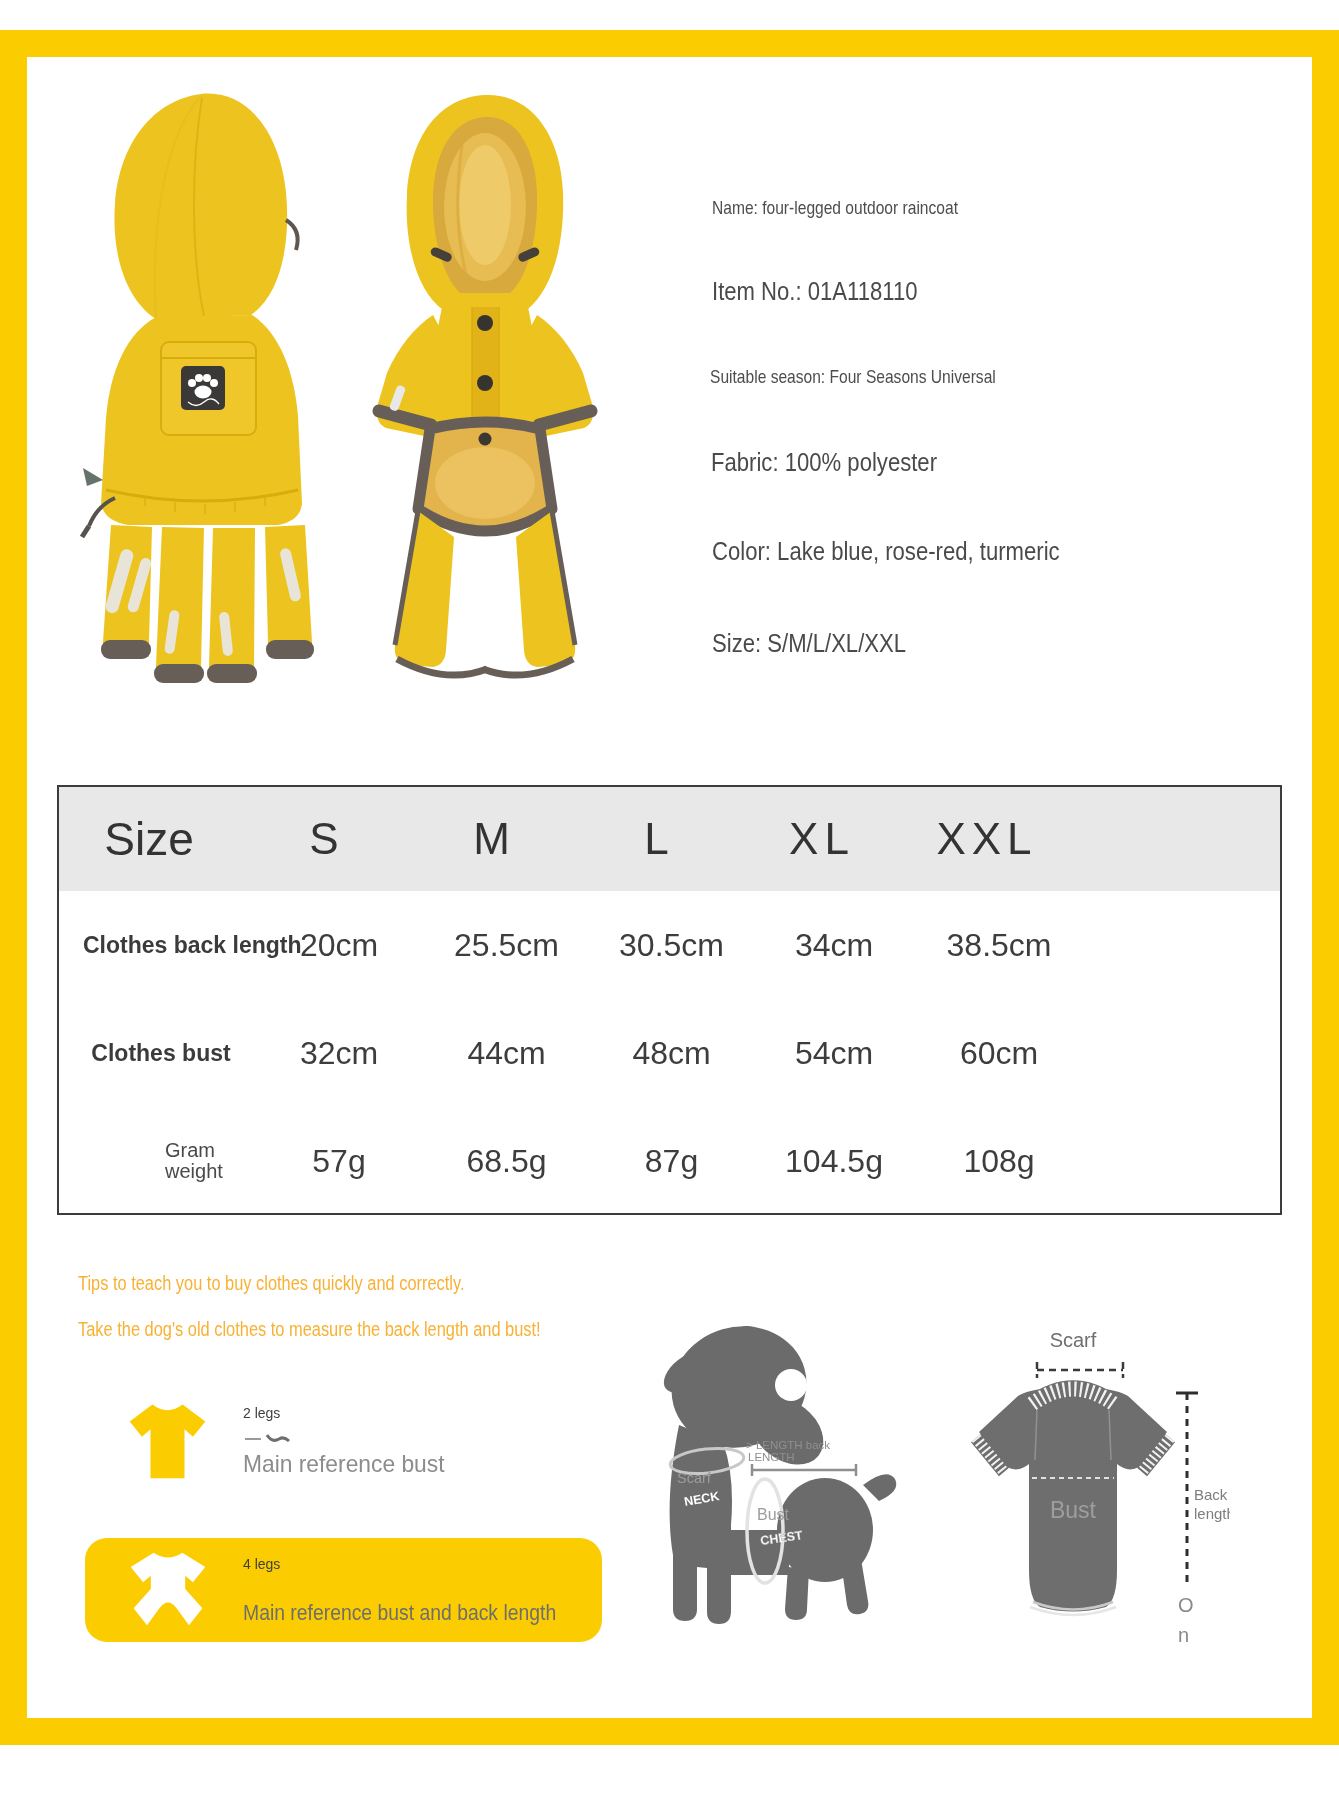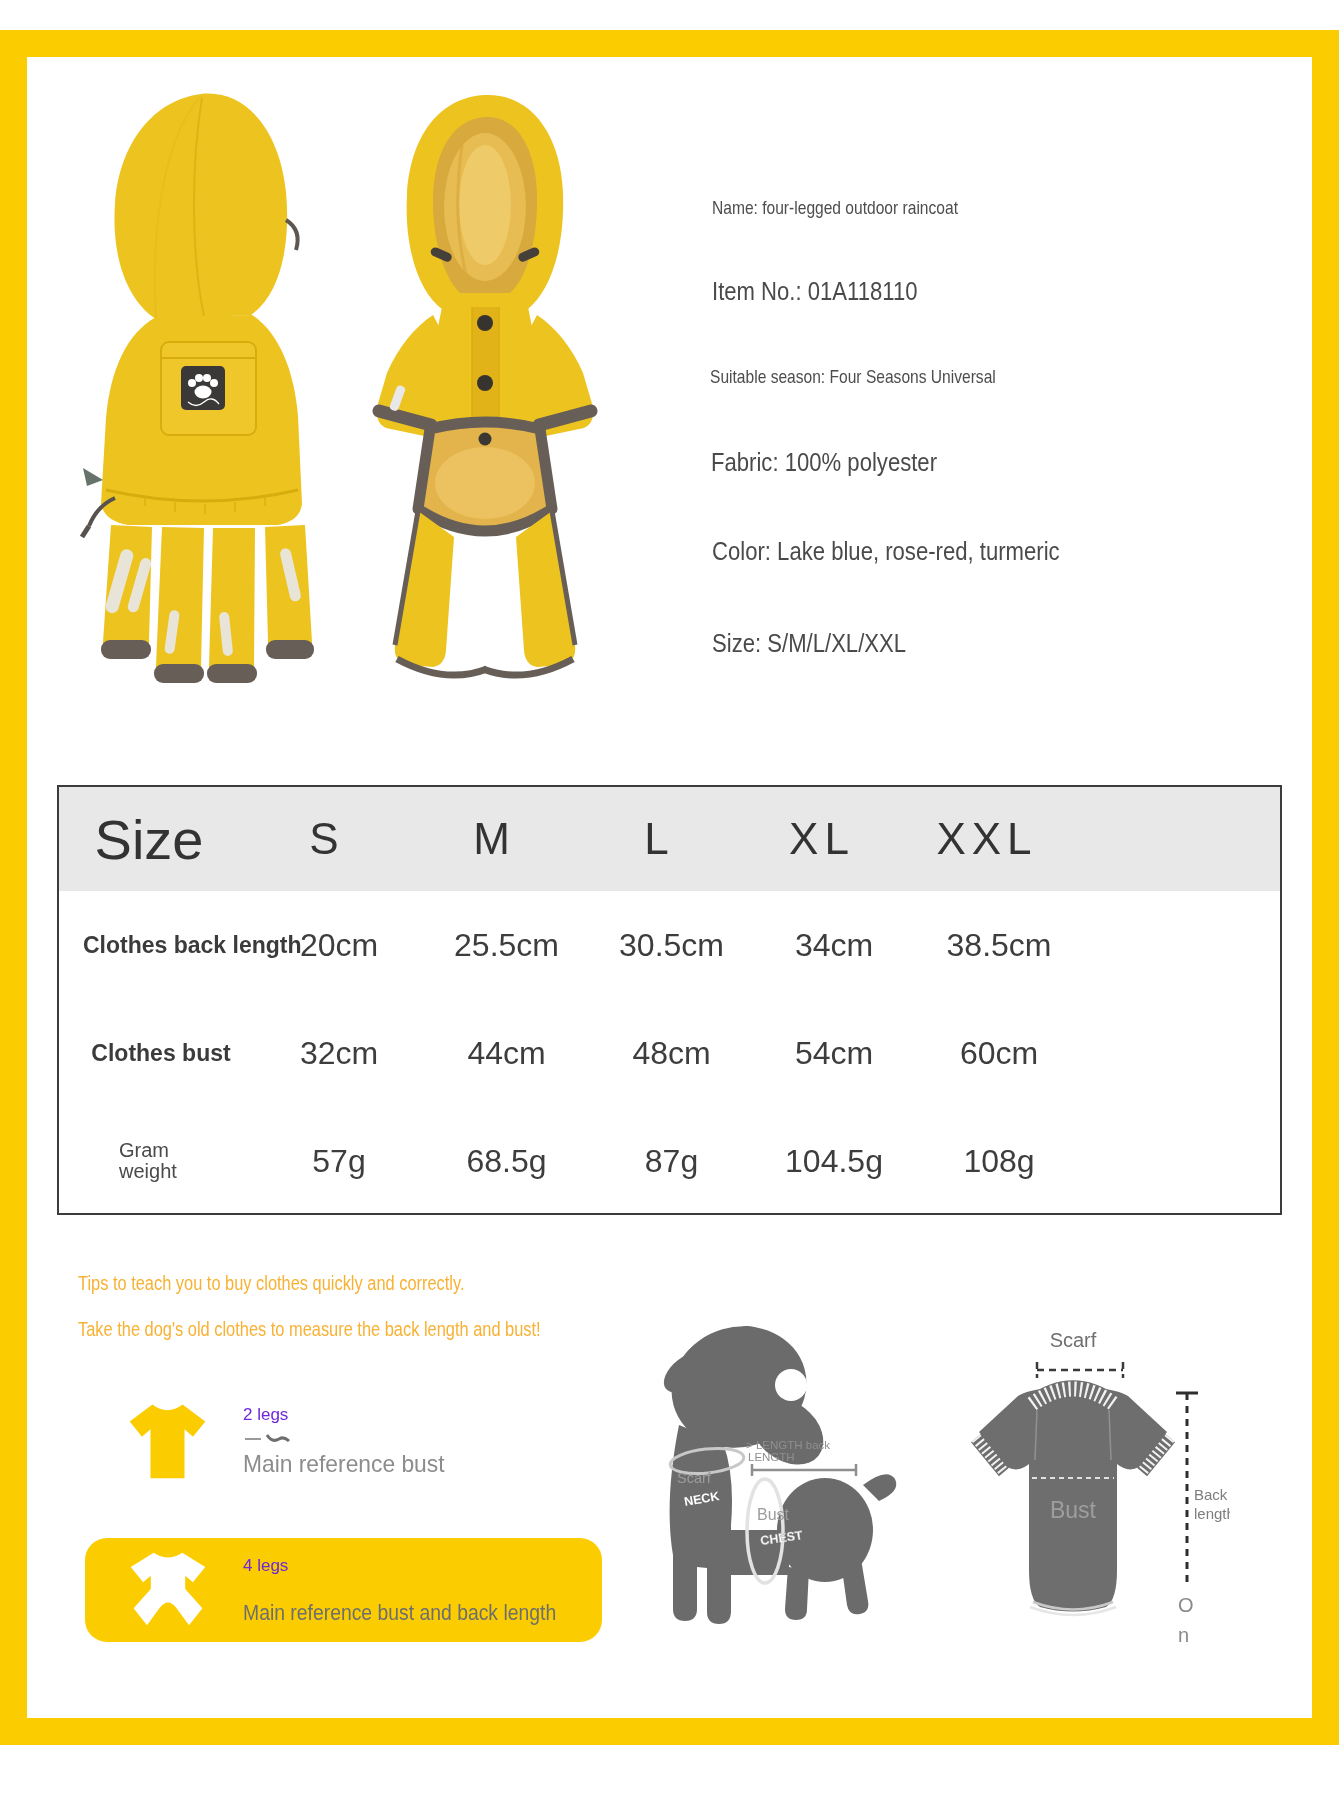--- a/index.html
+++ b/index.html
@@ -28,30 +28,30 @@
   .info-lg{font-size:26px;color:#4A4A4A;transform:scaleX(.85);transform-origin:left top;}
   
   .size-table{
     position:absolute;left:57px;top:785px;width:1225px;height:430px;
     border:2px solid #3C3C3C;box-sizing:border-box;background:#fff;
   }
   .trow,.thead{display:grid;grid-template-columns:180px 170px 165px 165px 160px 170px;align-items:center;}
   .thead{height:104px;background:var(--header-bg);}
   .trow{height:108px;}
   .th{text-align:center;color:#333;}
-  .th.size-word{font-size:56px;}
+  .th.size-word{font-size:46px;}
   .th.letter{font-size:44px;letter-spacing:6px;padding-left:6px;}
   .tlabel{text-align:center;font-weight:bold;font-size:23px;color:#3B3B3B;padding-left:24px;white-space:nowrap;}
   .tlabel.small-label{font-weight:normal;font-size:20px;color:#4A4A4A;text-align:left;
-    padding-left:60px;width:64px;white-space:normal;line-height:1.05;}
+    padding-left:106px;width:64px;white-space:normal;line-height:1.05;}
   .tval{text-align:center;font-size:32px;color:#3D3D3D;margin-left:30px;}
   
   .tip{font-size:20px;color:var(--orange);transform:scaleX(.82);transform-origin:left top;}
   
-  .legend-title{font-size:17px;color:#6d28d9;}
+  .legend-title{font-size:14px;color:#404040;}
   .legend-desc{font-size:24px;color:#8C8C8C;transform:scaleX(.95);transform-origin:left top;}
   .fourlegs-box{
     position:absolute;left:85px;top:1538px;width:505px;height:104px;
     background:var(--yellow);border-radius:22px;padding-left:12px;
   }
   .fourlegs-box .legend-title{position:absolute;left:158px;top:18px;}
   .fourlegs-box .legend-desc{position:absolute;left:158px;top:62px;color:#6E6E6E;
     font-size:22px;transform:scaleX(.88);white-space:nowrap;}
   svg{display:block;}
   svg text{font-family:"Liberation Sans", sans-serif;}

